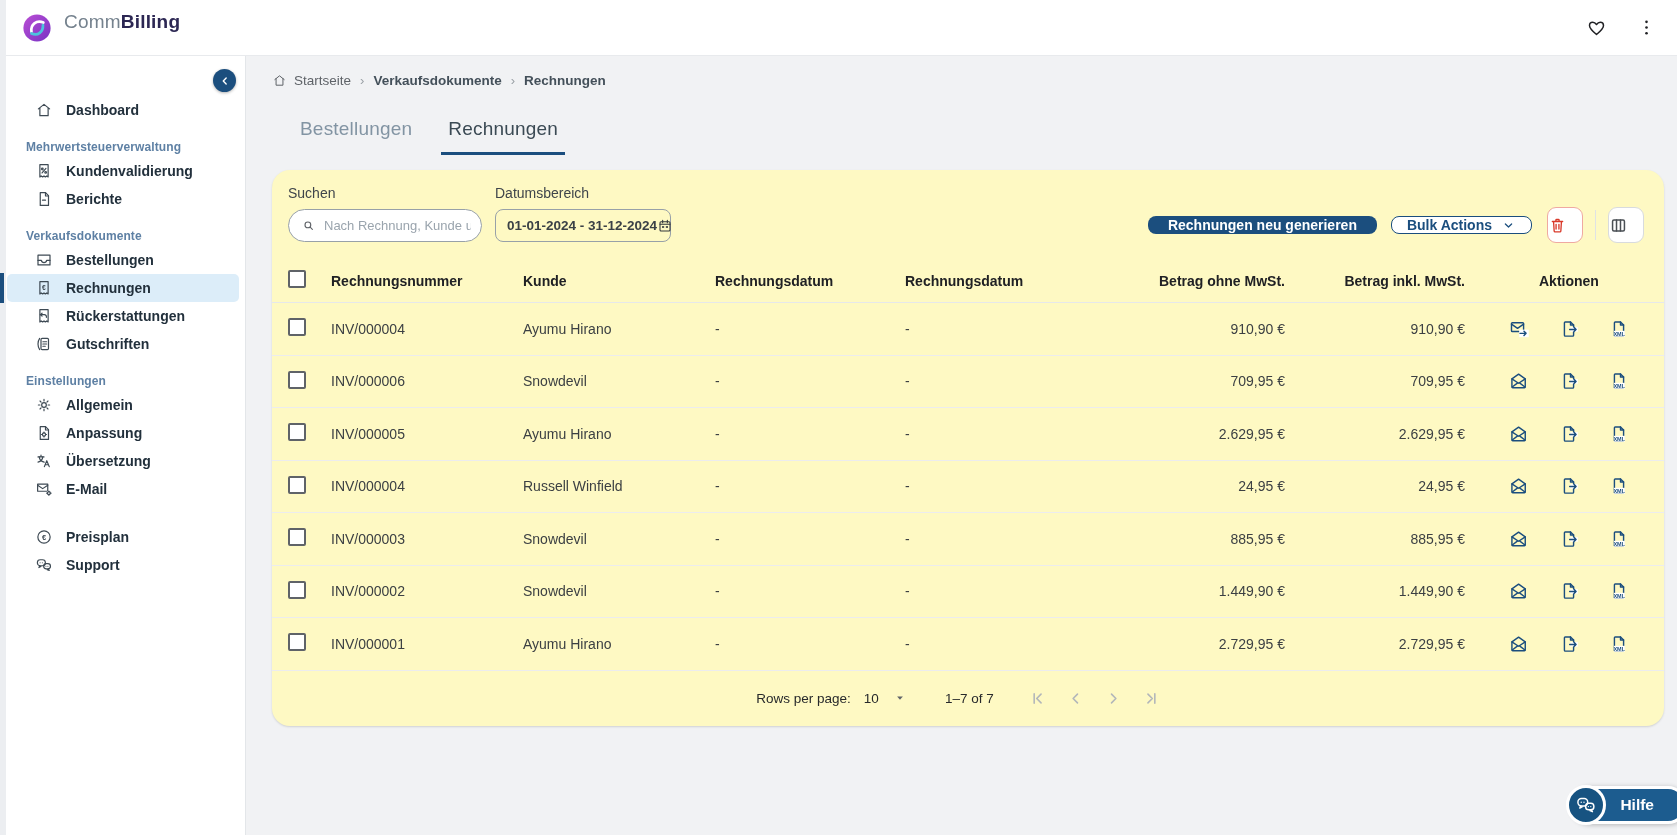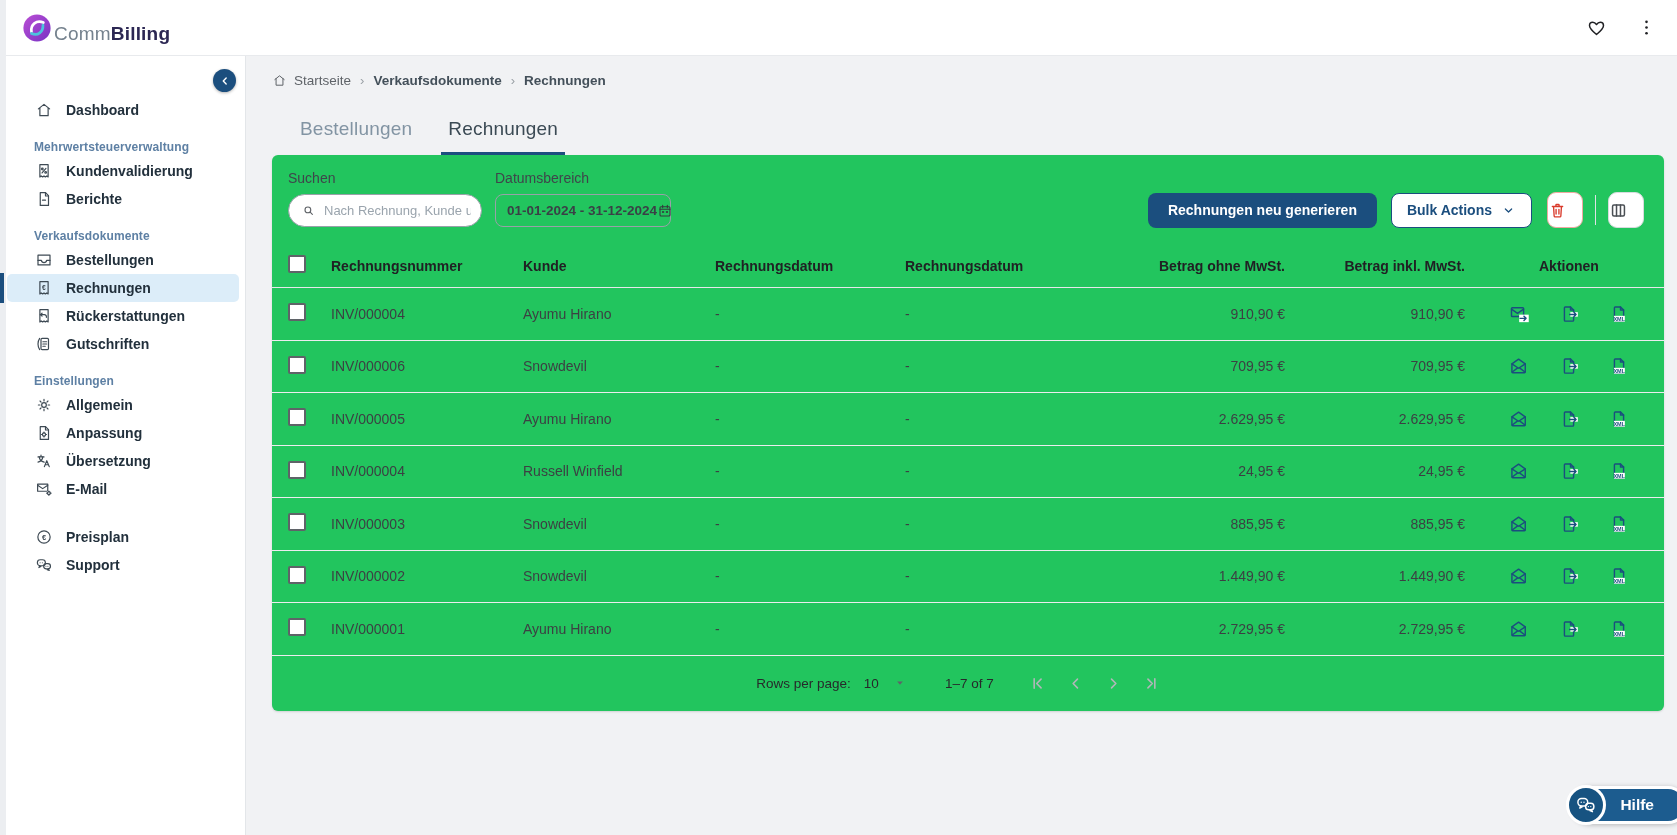--- a/index.html
+++ b/index.html
@@ -12,21 +12,21 @@
   svg { display:block; }
 
   
   .left-gutter { position:fixed; left:0; top:0; bottom:0; width:6px; background:#eceef1; z-index:5; }
 
   
   header {
     height:56px; background:#fff; display:flex; align-items:center;
     justify-content:space-between; padding:0 14px 0 20px; border-bottom:1px solid #e8eaed;
   }
-  .logo { display:flex; align-items:flex-end; }
+  .logo { display:flex; align-items:flex-start; gap:10px; }
   .logo-text { font-size:19px; color:#75828e; letter-spacing:.2px; }
   .logo-text b { color:#2c2753; font-weight:800; }
   .hdr-actions { display:flex; align-items:center; gap:16px; }
   .hdr-btn { width:34px; height:34px; border:none; background:transparent; color:#202124;
     display:flex; align-items:center; justify-content:center; cursor:pointer; }
   .hdr-btn svg { width:21px; height:21px; }
 
   
   .app-body { display:flex; height:779px; }
   aside {
@@ -34,21 +34,21 @@
     position:relative; padding-top:40px; flex:none;
   }
   .collapse-btn {
     position:absolute; top:13px; right:9px; width:23px; height:23px; border-radius:50%;
     background:var(--primary); border:none; color:#fff; display:flex; align-items:center;
     justify-content:center; cursor:pointer; box-shadow:0 1px 3px rgba(0,0,0,.3);
   }
   .collapse-btn svg { width:14px; height:14px; }
   .nav-group.gap { margin-top:20px; }
   .nav-section {
-    margin:16px 0 3px; padding-left:34px; font-size:12px; font-weight:600;
+    margin:16px 0 3px; padding-left:26px; font-size:12px; font-weight:600;
     color:#5e80a4; letter-spacing:.1px;
   }
   .nav-item {
     height:28px; display:flex; align-items:center; gap:13px;
     margin:0 6px 0 7px; padding-left:28px; border-radius:5px;
     font-size:14px; font-weight:600; color:#22303c; cursor:pointer; position:relative;
   }
   .nav-item .nav-icon { width:18px; height:18px; color:#3e4a54; flex:none; }
   .nav-item .nav-icon svg { width:18px; height:18px; }
   .nav-item.active { background:var(--active-bg); }
@@ -70,21 +70,21 @@
   
   .tabs { margin:30px 0 0 21px; display:flex; gap:22px; }
   .tab {
     font-size:19px; color:#8294a3; padding:0 7px 12px; border-bottom:3px solid transparent;
     cursor:pointer; letter-spacing:.2px;
   }
   .tab.active { color:#3b4a54; border-bottom-color:var(--primary); }
 
   
   .card {
-    background:#22c55e; border-radius:6px;
+    margin-top:15px; background:#fef9c3; border-radius:18px;
     box-shadow:0 1px 2px rgba(60,64,67,.18); width:1392px;
   }
   .filters { display:flex; align-items:flex-start; padding:15px 20px 0 16px; }
   .field label { display:block; font-size:14px; color:#3f454b; margin-bottom:8px; }
   .search-box {
     width:194px; height:33px; border:1px solid #98a1a8; border-radius:17px;
     display:flex; align-items:center; padding:0 10px 0 12px; gap:8px; background:#fff;
   }
   .search-box svg { width:15px; height:15px; color:#5f6368; flex:none; }
   .search-box input {
@@ -95,21 +95,21 @@
   .date-field { margin-left:13px; }
   .date-box {
     width:176px; height:33px; border:1px solid #98a1a8; border-radius:8px;
     display:flex; align-items:center; justify-content:space-between; padding:0 9px 0 11px; cursor:pointer;
   }
   .date-box .date-val { font-size:13.5px; font-weight:700; color:#3a4046; white-space:nowrap; }
   .date-box svg { width:16px; height:16px; color:#33383d; flex:none; }
   .filters .spacer { flex:1; }
   .toolbar { display:flex; align-items:center; margin-top:22px; }
   .btn {
-    height:35px; border-radius:8px; font-family:inherit; font-size:14px; font-weight:700;
+    height:18px; border-radius:8px; font-family:inherit; font-size:14px; font-weight:700;
     cursor:pointer; display:flex; align-items:center; justify-content:center;
   }
   .btn-primary { background:var(--primary); color:#fff; border:none; padding:0 20px; }
   .btn-outline { background:#fff; color:var(--primary); border:1px solid var(--primary); padding:0 15px; gap:9px; margin-left:14px; }
   .btn-outline svg { width:15px; height:15px; }
   .btn-icon { width:36px; height:36px; border-radius:9px; background:#fff; }
   .btn-icon svg { width:19px; height:19px; }
   .btn-danger { border:1px solid #efa9a1; color:var(--danger); margin-left:15px; }
   .btn-cols { border:1px solid #d8dbde; color:#4a4f54; }
   .vdiv { width:1px; height:30px; background:#dfe2e5; margin:0 12px; }

